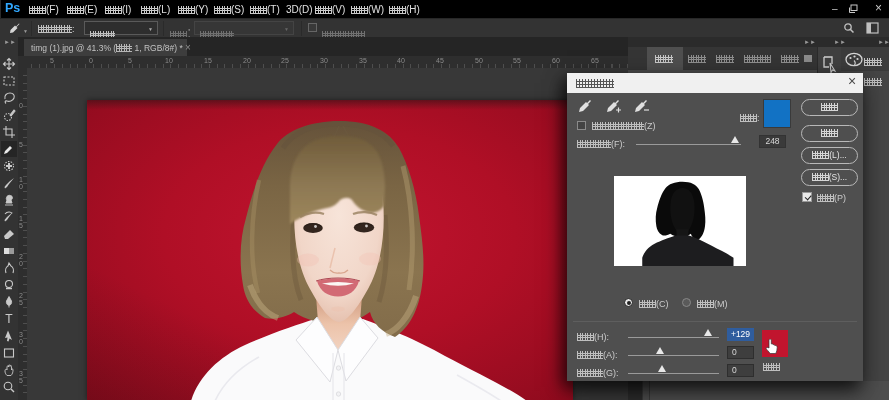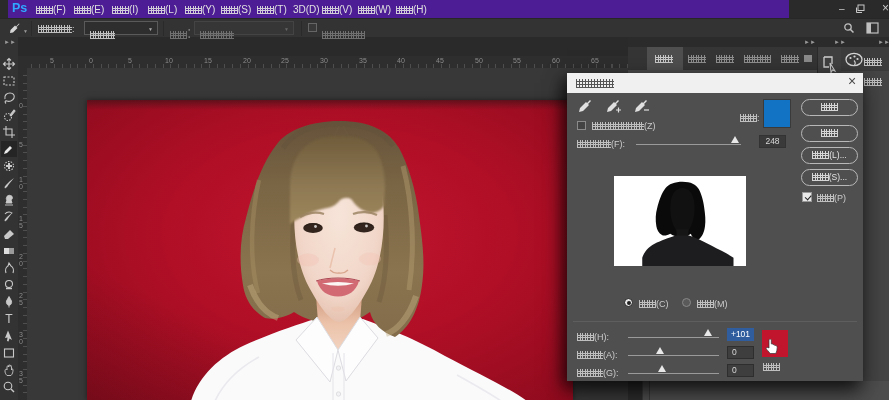--- a/index.html
+++ b/index.html
@@ -11,21 +11,21 @@
   background:
    repeating-linear-gradient(90deg,currentColor 0 1px,transparent 1px 2.6px),
    repeating-linear-gradient(0deg,currentColor 0 1px,transparent 1px 2.6px);
   opacity:.9}
 i.cjb{display:inline-block;height:9px;vertical-align:-1px;
   background:
    repeating-linear-gradient(90deg,currentColor 0 1px,transparent 1px 3px),
    repeating-linear-gradient(0deg,currentColor 0 1px,transparent 1px 3px);
   opacity:.85}
 
-#menubar{left:8px;top:0;width:781px;height:18px;background:#4c1d95;color:#e0e0e0;font-size:10px}
+#menubar{left:1px;top:0;width:889px;height:18px;background:#000000;color:#e0e0e0;font-size:10px}
 #optbar{left:0;top:18px;width:889px;height:19px;background:#333333;border-top:1px solid #272727;color:#cfcfcf}
 #docbar{left:18px;top:37px;width:610px;height:19px;background:#252525}
 #doctab{position:absolute;left:6px;top:2px;width:163px;height:17px;background:#3d3d3d;color:#c2c2c2;
   font-size:8.5px;line-height:17px;padding-left:7px;white-space:nowrap}
 
 #toolbar{left:0;top:37px;width:18px;height:363px;background:#333333}
 
 #corner{left:18px;top:56px;width:9px;height:12px;background:#2e2e2e}
 #hruler{left:27px;top:56px;width:601px;height:12px;background:#2e2e2e;
   background-image:repeating-linear-gradient(90deg,#4e4e4e 0 1px,transparent 1px 7.74px);
@@ -98,20 +98,23 @@
   <svg class="abs" style="left:843px;top:3px" width="12" height="12" viewBox="0 0 12 12">
     <circle cx="5" cy="5" r="3.2" fill="none" stroke="#c0c0c0" stroke-width="1.3"></circle>
     <line x1="7.5" y1="7.5" x2="10.5" y2="10.5" stroke="#c0c0c0" stroke-width="1.5"></line>
   </svg>
   <svg class="abs" style="left:866px;top:3px" width="13" height="12" viewBox="0 0 13 12">
     <rect x="1" y="1" width="11" height="10" fill="none" stroke="#c0c0c0" stroke-width="1.2"></rect>
     <rect x="1" y="1" width="4" height="10" fill="#c0c0c0"></rect>
   </svg>
 </div>
 
+<div class="abs" id="docbar">
+  <div id="doctab">timg (1).jpg @ 41.3% (<i class="cj" style="width:16px;height:8px"></i> 1, RGB/8#) * <span style="color:#8a8a8a;font-size:10px">×</span></div>
+</div>
 
 <div class="abs" id="toolbar">
   <div class="abs" style="left:4px;top:2px;color:#9a9a9a;font-size:6px">►►</div>
   <svg class="abs" style="left:0;top:12px" width="18" height="351" viewBox="0 0 18 351" id="tools">
     <g stroke="#c9c9c9" fill="none" stroke-width="1.1">
 
       <g transform="translate(9,15)">
             <path d="M0 -5 L0 5 M-5 0 L5 0 M-2 -3.5 L0 -5.5 L2 -3.5 M-2 3.5 L0 5.5 L2 3.5 M-3.5 -2 L-5.5 0 L-3.5 2 M3.5 -2 L5.5 0 L3.5 2"></path>
           </g>
 
@@ -424,21 +427,21 @@
   <div class="abs" style="left:57px;top:225px;width:9px;height:9px;border-radius:50%;background:#e8e8e8;border:1px solid #222"></div>
   <div class="abs" style="left:59.5px;top:227.5px;width:4px;height:4px;border-radius:50%;background:#222"></div>
   <span class="abs" style="left:72px;top:226px"><i class="cj" style="width:17px"></i>(C)</span>
   <div class="abs" style="left:115px;top:225px;width:9px;height:9px;border-radius:50%;background:#5a5a5a;border:1px solid #888"></div>
   <span class="abs" style="left:130px;top:226px"><i class="cj" style="width:17px"></i>(M)</span>
   <div class="abs" style="left:6px;top:248px;width:284px;height:1px;background:#5e5e5e"></div>
 
   <span class="abs" style="left:10px;top:259px"><i class="cj" style="width:17px"></i>(H):</span>
   <div class="slider" style="left:61px;top:264px;width:91px"></div>
   <div class="thumb" style="left:137px;top:256px"></div>
-  <div class="vbox" style="left:160px;top:255px;background:#2f5d9e;border-color:#2f5d9e;color:#fff">+101</div>
+  <div class="vbox" style="left:160px;top:255px;background:#2f5d9e;border-color:#2f5d9e;color:#fff">+129</div>
 
   <span class="abs" style="left:10px;top:277px"><i class="cj" style="width:26px"></i>(A):</span>
   <div class="slider" style="left:61px;top:282px;width:91px"></div>
   <div class="thumb" style="left:89px;top:274px"></div>
   <div class="vbox" style="left:160px;top:273px;text-align:left;padding-left:4px">0</div>
 
   <span class="abs" style="left:10px;top:295px"><i class="cj" style="width:26px"></i>(G):</span>
   <div class="slider" style="left:61px;top:300px;width:91px"></div>
   <div class="thumb" style="left:91px;top:292px"></div>
   <div class="vbox" style="left:160px;top:291px;text-align:left;padding-left:4px">0</div>

